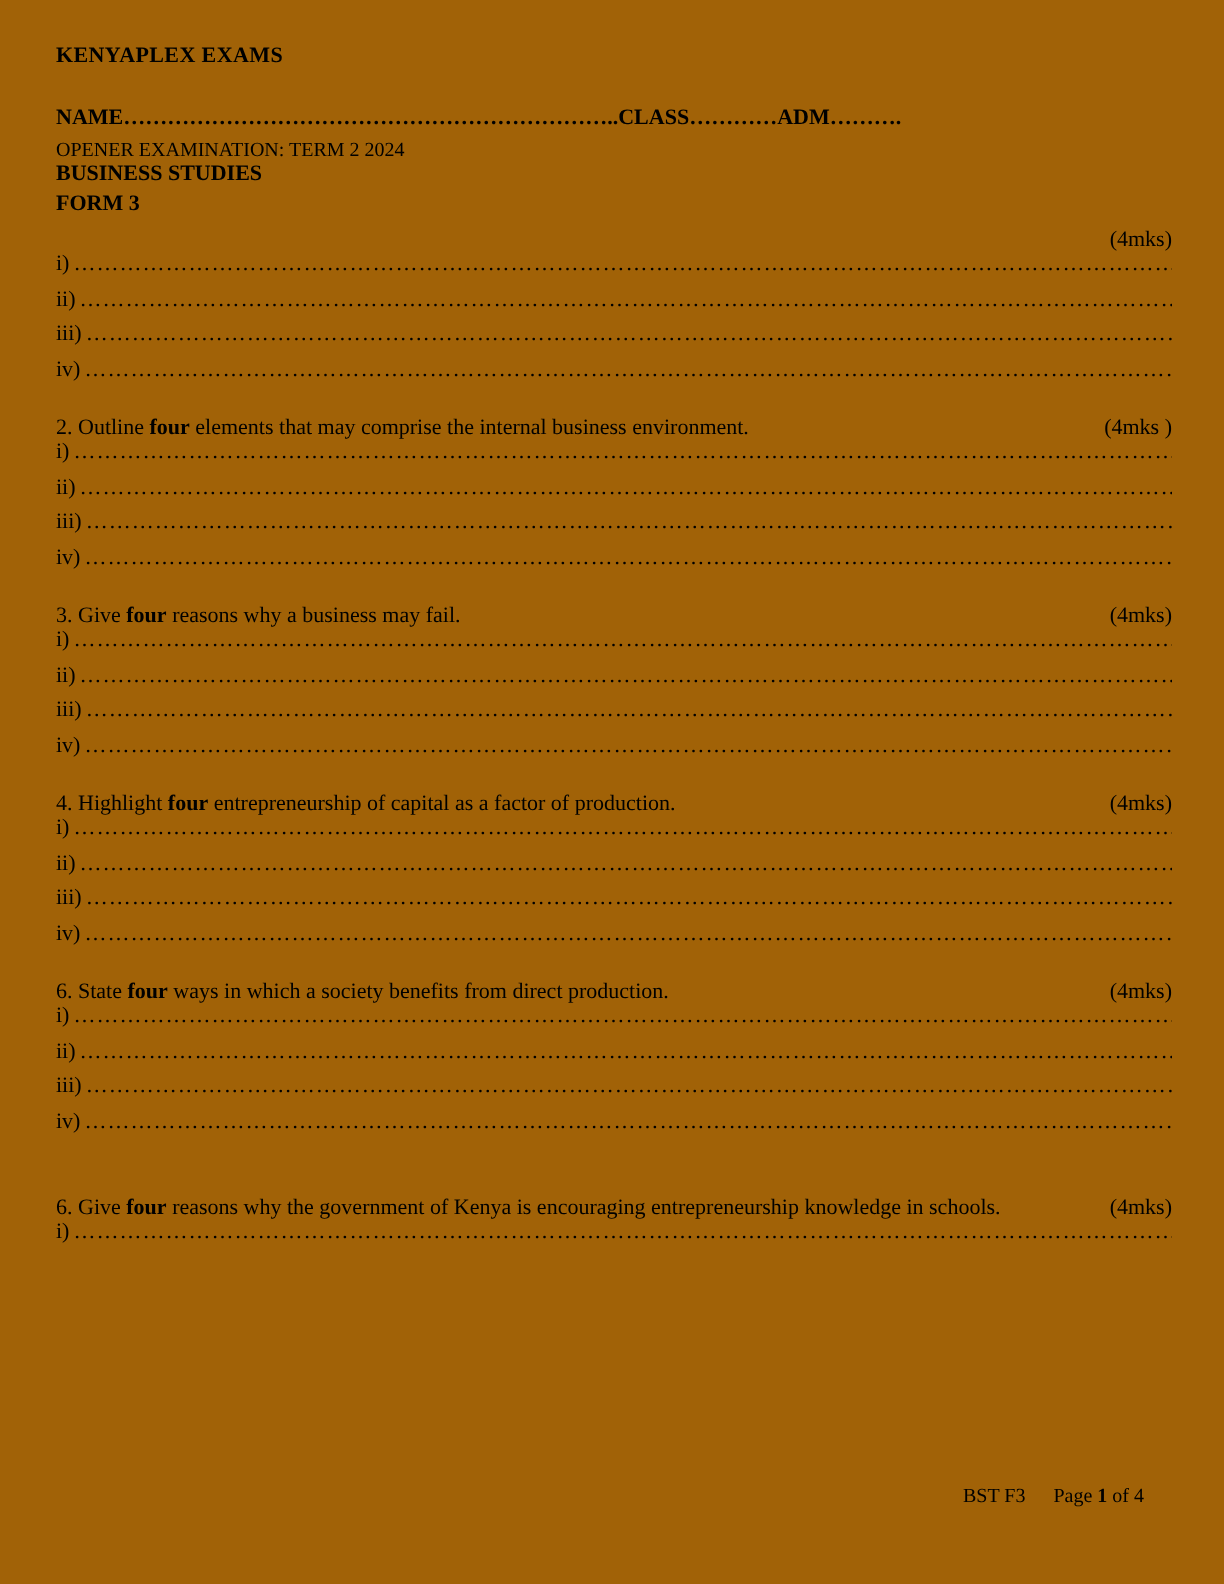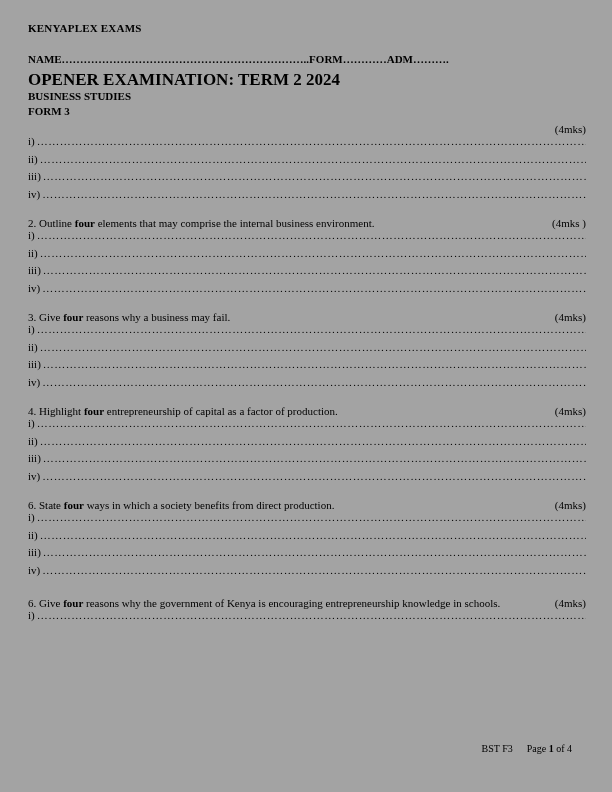--- a/index.html
+++ b/index.html
@@ -4,21 +4,21 @@
 <style>
   html, body {
     margin: 0;
     padding: 0;
     background: #ffffff;
   }
   .page {
     position: relative;
     width: 612px;
     height: 792px;
-    background: #a3a3a3;
+    background: #a16207;
     font-family: "Liberation Serif", "DejaVu Serif", serif;
     color: #000000;
     box-sizing: border-box;
     overflow: hidden;
   }
   .content {
     position: absolute;
     left: 28px;
     top: 22px;
     width: 558px;
@@ -30,41 +30,41 @@
   }
   .name-line {
     margin-top: 19px;
     font-size: 11px;
     font-weight: bold;
     white-space: nowrap;
     overflow: hidden;
   }
   .title {
     margin-top: 5px;
-    font-size: 17px;
-    font-weight: bold;
+    font-size: 10px;
+    font-weight: normal;
   }
   .subject {
     margin-top: 0;
     font-size: 11px;
     font-weight: bold;
   }
   .form {
     margin-top: 3px;
     font-size: 11px;
     font-weight: bold;
   }
   .question {
     margin-top: 12px;
   }
   .question.first {
     margin-top: 6px;
   }
   .question.gap-lg {
-    margin-top: 16px;
+    margin-top: 26px;
   }
   .qline {
     display: flex;
     align-items: baseline;
     font-size: 11px;
   }
   .qtext {
     flex: 0 1 auto;
   }
   .qmarks {
@@ -102,21 +102,21 @@
   }
   b { font-weight: bold; }
 </style>
 </head>
 <body>
 
 <div class="page">
   <div class="content">
 
     <div class="hdr">KENYAPLEX EXAMS</div>
-    <div class="name-line">NAME…………………………………………………………..FORM…………ADM……….</div>
+    <div class="name-line">NAME…………………………………………………………..CLASS…………ADM……….</div>
     <div class="title">OPENER EXAMINATION: TERM 2 2024</div>
     <div class="subject">BUSINESS STUDIES</div>
     <div class="form">FORM 3</div>
 
     <div class="question first">
       <div class="qline">
         <span class="qmarks">(4mks)</span>
       </div>
       <div class="ans">
           <span class="ans-label">i)</span>

